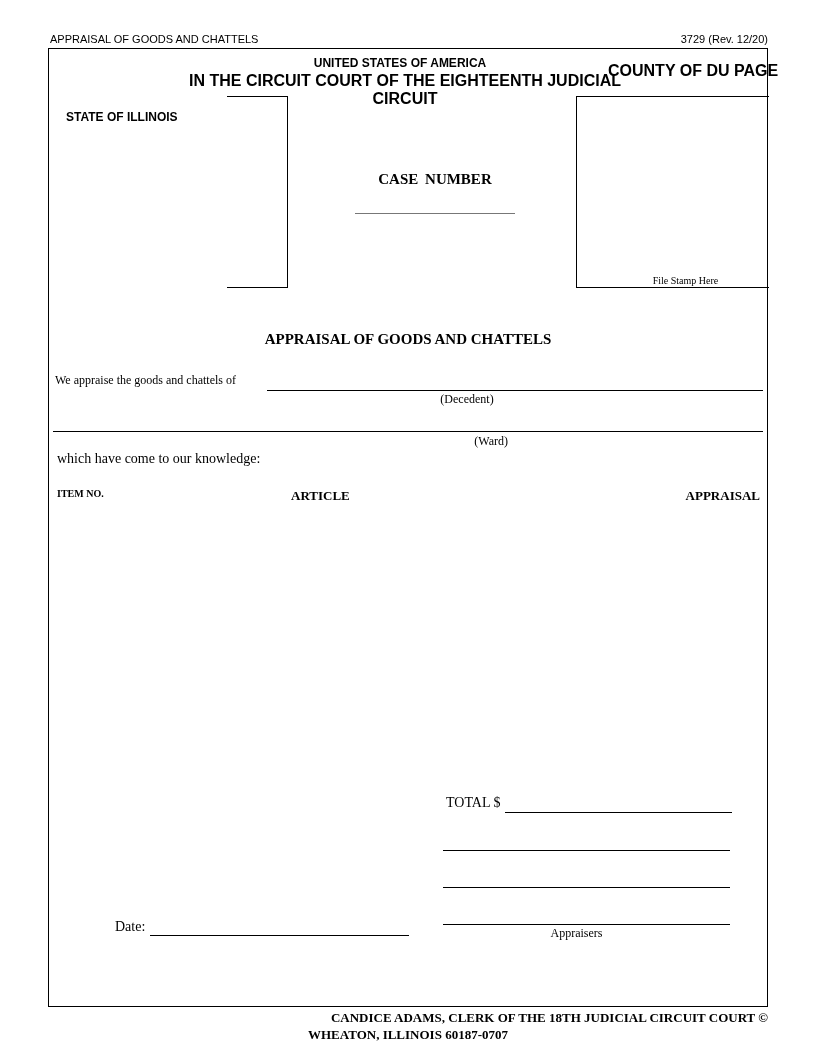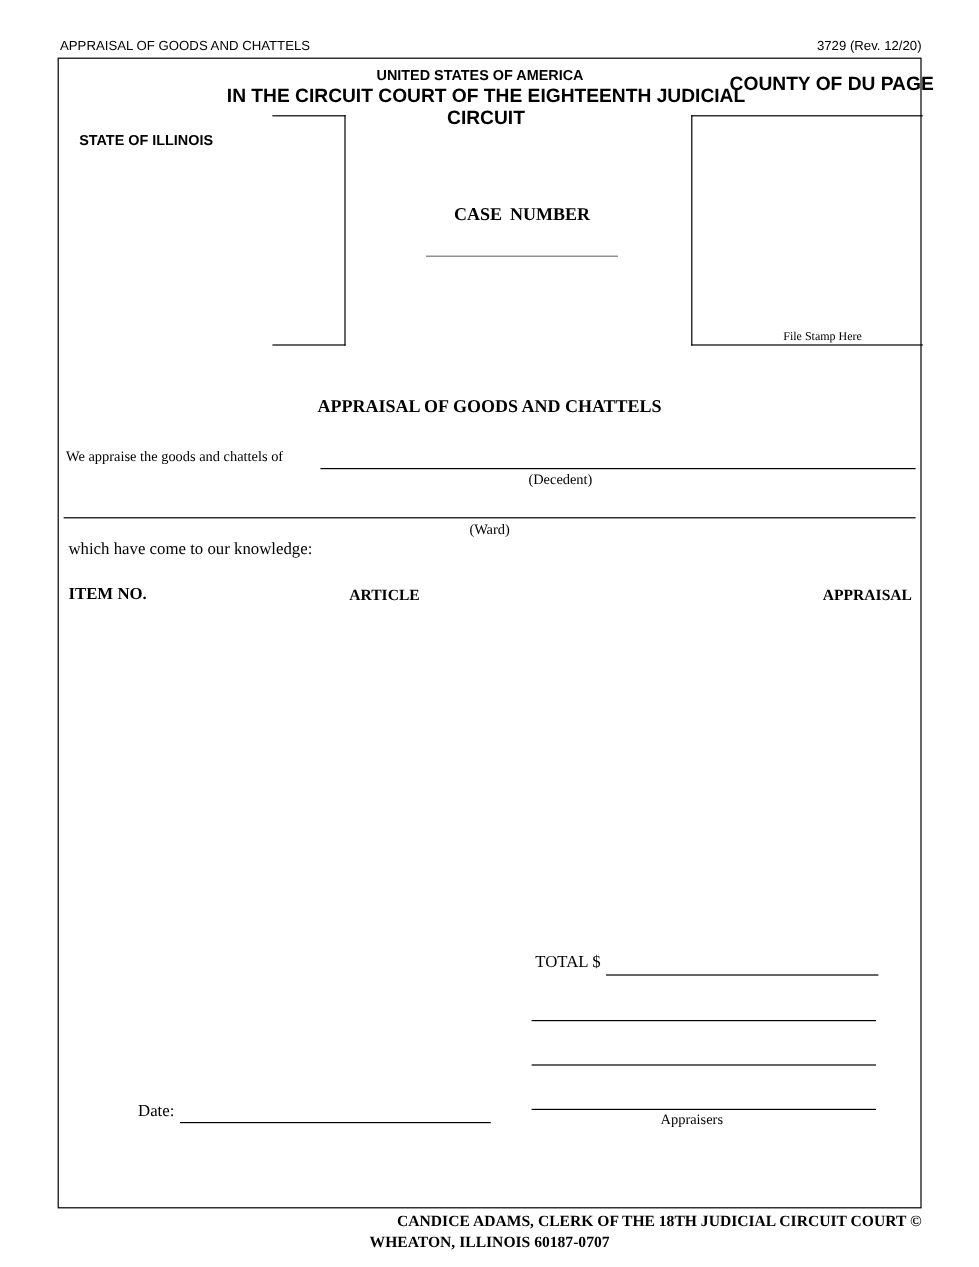--- a/index.html
+++ b/index.html
@@ -32,25 +32,25 @@
 <div class="abs" style="left:576px; top:96px; width:193px; height:192px; border-top:1px solid #000; border-left:1px solid #000; border-bottom:1px solid #000; box-sizing:border-box;"></div>
 <div class="abs serif" style="left:576px; width:193px; top:275px; font-size:10px; text-align:center;padding-left:13px;">File Stamp Here</div>
 
 <div class="abs serif bold" style="left:48px; width:720px; top:331px; font-size:15px; text-align:center;">APPRAISAL OF GOODS AND CHATTELS</div>
 
 <div class="abs serif" style="left:55px; top:373px; font-size:12px;">We appraise the goods and chattels of</div>
 <div class="field" style="left:267px; top:390px; width:496px;"></div>
 <div class="abs serif" style="left:267px; width:400px; top:392px; font-size:12px; text-align:center;">(Decedent)</div>
 
 <div class="field" style="left:53px; top:431px; width:710px;"></div>
-<div class="abs serif" style="left:308px; width:200px; top:434px; font-size:12px; text-align:center;">(Ward)</div>
+<div class="abs serif" style="left:308px; width:200px; top:434px; font-size:12px; text-align:right;">(Ward)</div>
 
 <div class="abs serif" style="left:57px; top:451px; font-size:14px;">which have come to our knowledge:</div>
 
-<div class="abs serif bold" style="left:57px; top:488px; font-size:14px;">ITEM NO.</div>
+<div class="abs serif bold" style="left:57px; top:488px; font-size:10px;">ITEM NO.</div>
 <div class="abs serif bold" style="left:291px; top:488px; font-size:13px;">ARTICLE</div>
 <div class="abs serif bold" style="right:56px; top:488px; font-size:13px; text-align:right;">APPRAISAL</div>
 
 <div class="abs" style="left:55px; top:510px; width:706px; height:270px;"></div>
 
 <div class="abs serif" style="left:446px; top:795px; font-size:14px;">TOTAL $</div>
 <div class="field" style="left:505px; top:812px; width:227px;"></div>
 
 <div class="field" style="left:443px; top:850px; width:287px;"></div>
 <div class="field" style="left:443px; top:887px; width:287px;"></div>

